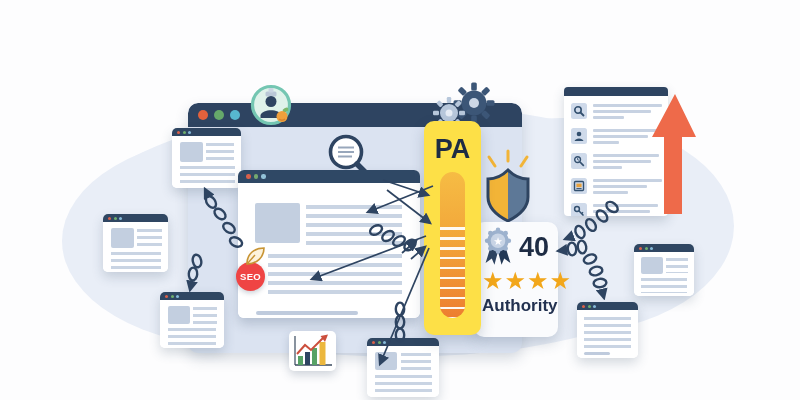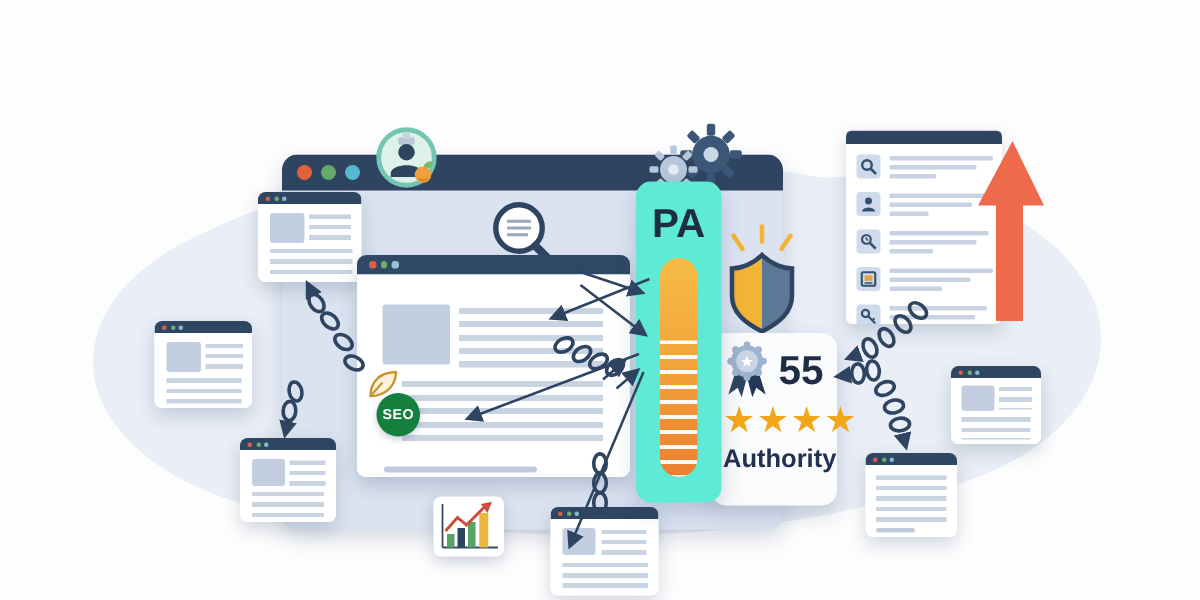--- a/index.html
+++ b/index.html
@@ -38,21 +38,21 @@
   .D1{background:#e2613c;} .D2{background:#66a96a;} .D3{background:#57b7cf;}
 
   
   .inner-win { position:absolute; left:238px; top:170px; width:182px; height:148px;
                background:#fff; border-radius:6px; box-shadow:0 6px 12px rgba(46,68,97,.22); z-index:15; overflow:hidden;}
   .inner-bar { height:13px; background:#2f4865; display:flex; align-items:center; padding-left:8px; gap:3px; }
   .d4 { width:4.5px; height:4.5px; border-radius:50%; }
 
   
   .pa-card { position:absolute; left:424px; top:121px; width:57px; height:214px;
-             background:#5eead4; border-radius:10px; box-shadow:0 6px 14px rgba(46,68,97,.22);
+             background:#fde047; border-radius:10px; box-shadow:0 6px 14px rgba(46,68,97,.22);
              display:flex; flex-direction:column; align-items:center; z-index:30; }
   .pa-label { margin-top:13px; font-size:27px; font-weight:800; color:#1e2c44; }
   .meter { position:relative; margin-top:7px; width:25px; height:146px; border-radius:13px;
            background:linear-gradient(to bottom,#f6bc44 0%,#f2a63a 45%,#ed7e30 100%); overflow:hidden; }
   .meter-stripes { position:absolute; left:0; bottom:0; width:100%; height:62%;
            background-image:repeating-linear-gradient(to bottom,rgba(255,255,255,.95) 0 2.5px,transparent 2.5px 10px); }
 
   
   .auth-card { position:absolute; left:474px; top:222px; width:84px; height:115px;
                background:#fafbfd; border-radius:10px; box-shadow:0 6px 14px rgba(46,68,97,.22);
@@ -67,23 +67,23 @@
           background:#fff; border-radius:4px; box-shadow:0 5px 12px rgba(46,68,97,.20); z-index:22; overflow:hidden;}
   .serp-bar { height:9px; background:#2e4461; }
   .serp-rows { padding:7px 6px 0 7px; }
   .srow { display:flex; gap:6px; align-items:flex-start; margin-bottom:6px; }
   .sicon { width:16px; height:16px; background:#cfdaea; border-radius:2.5px;
            display:flex; align-items:center; justify-content:center; flex:none; }
   .slines { flex:1; padding-top:1px; }
   .sl { height:2.5px; background:#c7d2e2; border-radius:1px; margin-bottom:3.5px; }
 
   .seo-badge { position:absolute; left:236px; top:262px; width:29px; height:29px; border-radius:50%;
-               background:#15803d; color:#fff; font-weight:800; font-size:9.5px;
+               background:#ef4444; color:#fff; font-weight:800; font-size:9.5px;
                display:flex; align-items:center; justify-content:center; z-index:25;
-               box-shadow:0 2px 5px rgba(46,68,97,.25); letter-spacing:.3px;margin-left:15px;}
+               box-shadow:0 2px 5px rgba(46,68,97,.25); letter-spacing:.3px;}
   .chart-card { position:absolute; left:289px; top:331px; width:47px; height:40px; background:#fff;
                 border-radius:5px; box-shadow:0 4px 10px rgba(46,68,97,.22); z-index:24; }
   .abs { position:absolute; }
   .overlay { position:absolute; inset:0; z-index:60; pointer-events:none; }
 </style>
 </head>
 <body>
 
 <div class="stage">
 
@@ -368,21 +368,21 @@
             <circle cx="30.2" cy="15" r="2.6"></circle>
           <circle cx="26.6" cy="23.6" r="2.6"></circle>
             <circle cx="18" cy="27.2" r="2.6"></circle>
             <circle cx="9.4" cy="23.6" r="2.6"></circle>
           <circle cx="5.8" cy="15" r="2.6"></circle>
             <circle cx="9.4" cy="6.4" r="2.6"></circle>
         </g>
         <circle cx="18" cy="15" r="8.2" fill="#c9d5e6"></circle>
         <text x="18" y="19.5" text-anchor="middle" font-size="12" fill="#ffffff" font-family="DejaVu Sans, sans-serif">★</text>
       </svg>
-      <span class="score">55</span>
+      <span class="score">40</span>
     </div>
     <div class="stars"><span>★</span><span>★</span><span>★</span><span>★</span></div>
     <div class="auth-label">Authority</div>
   </div>
 
   <svg class="overlay" width="800" height="400" viewBox="0 0 800 400">
     <defs>
       <marker id="ah" markerWidth="7" markerHeight="7" refX="5.5" refY="3.5" orient="auto">
         <path d="M0,0 L7,3.5 L0,7 Z" fill="#2e4461"></path>
       </marker>

